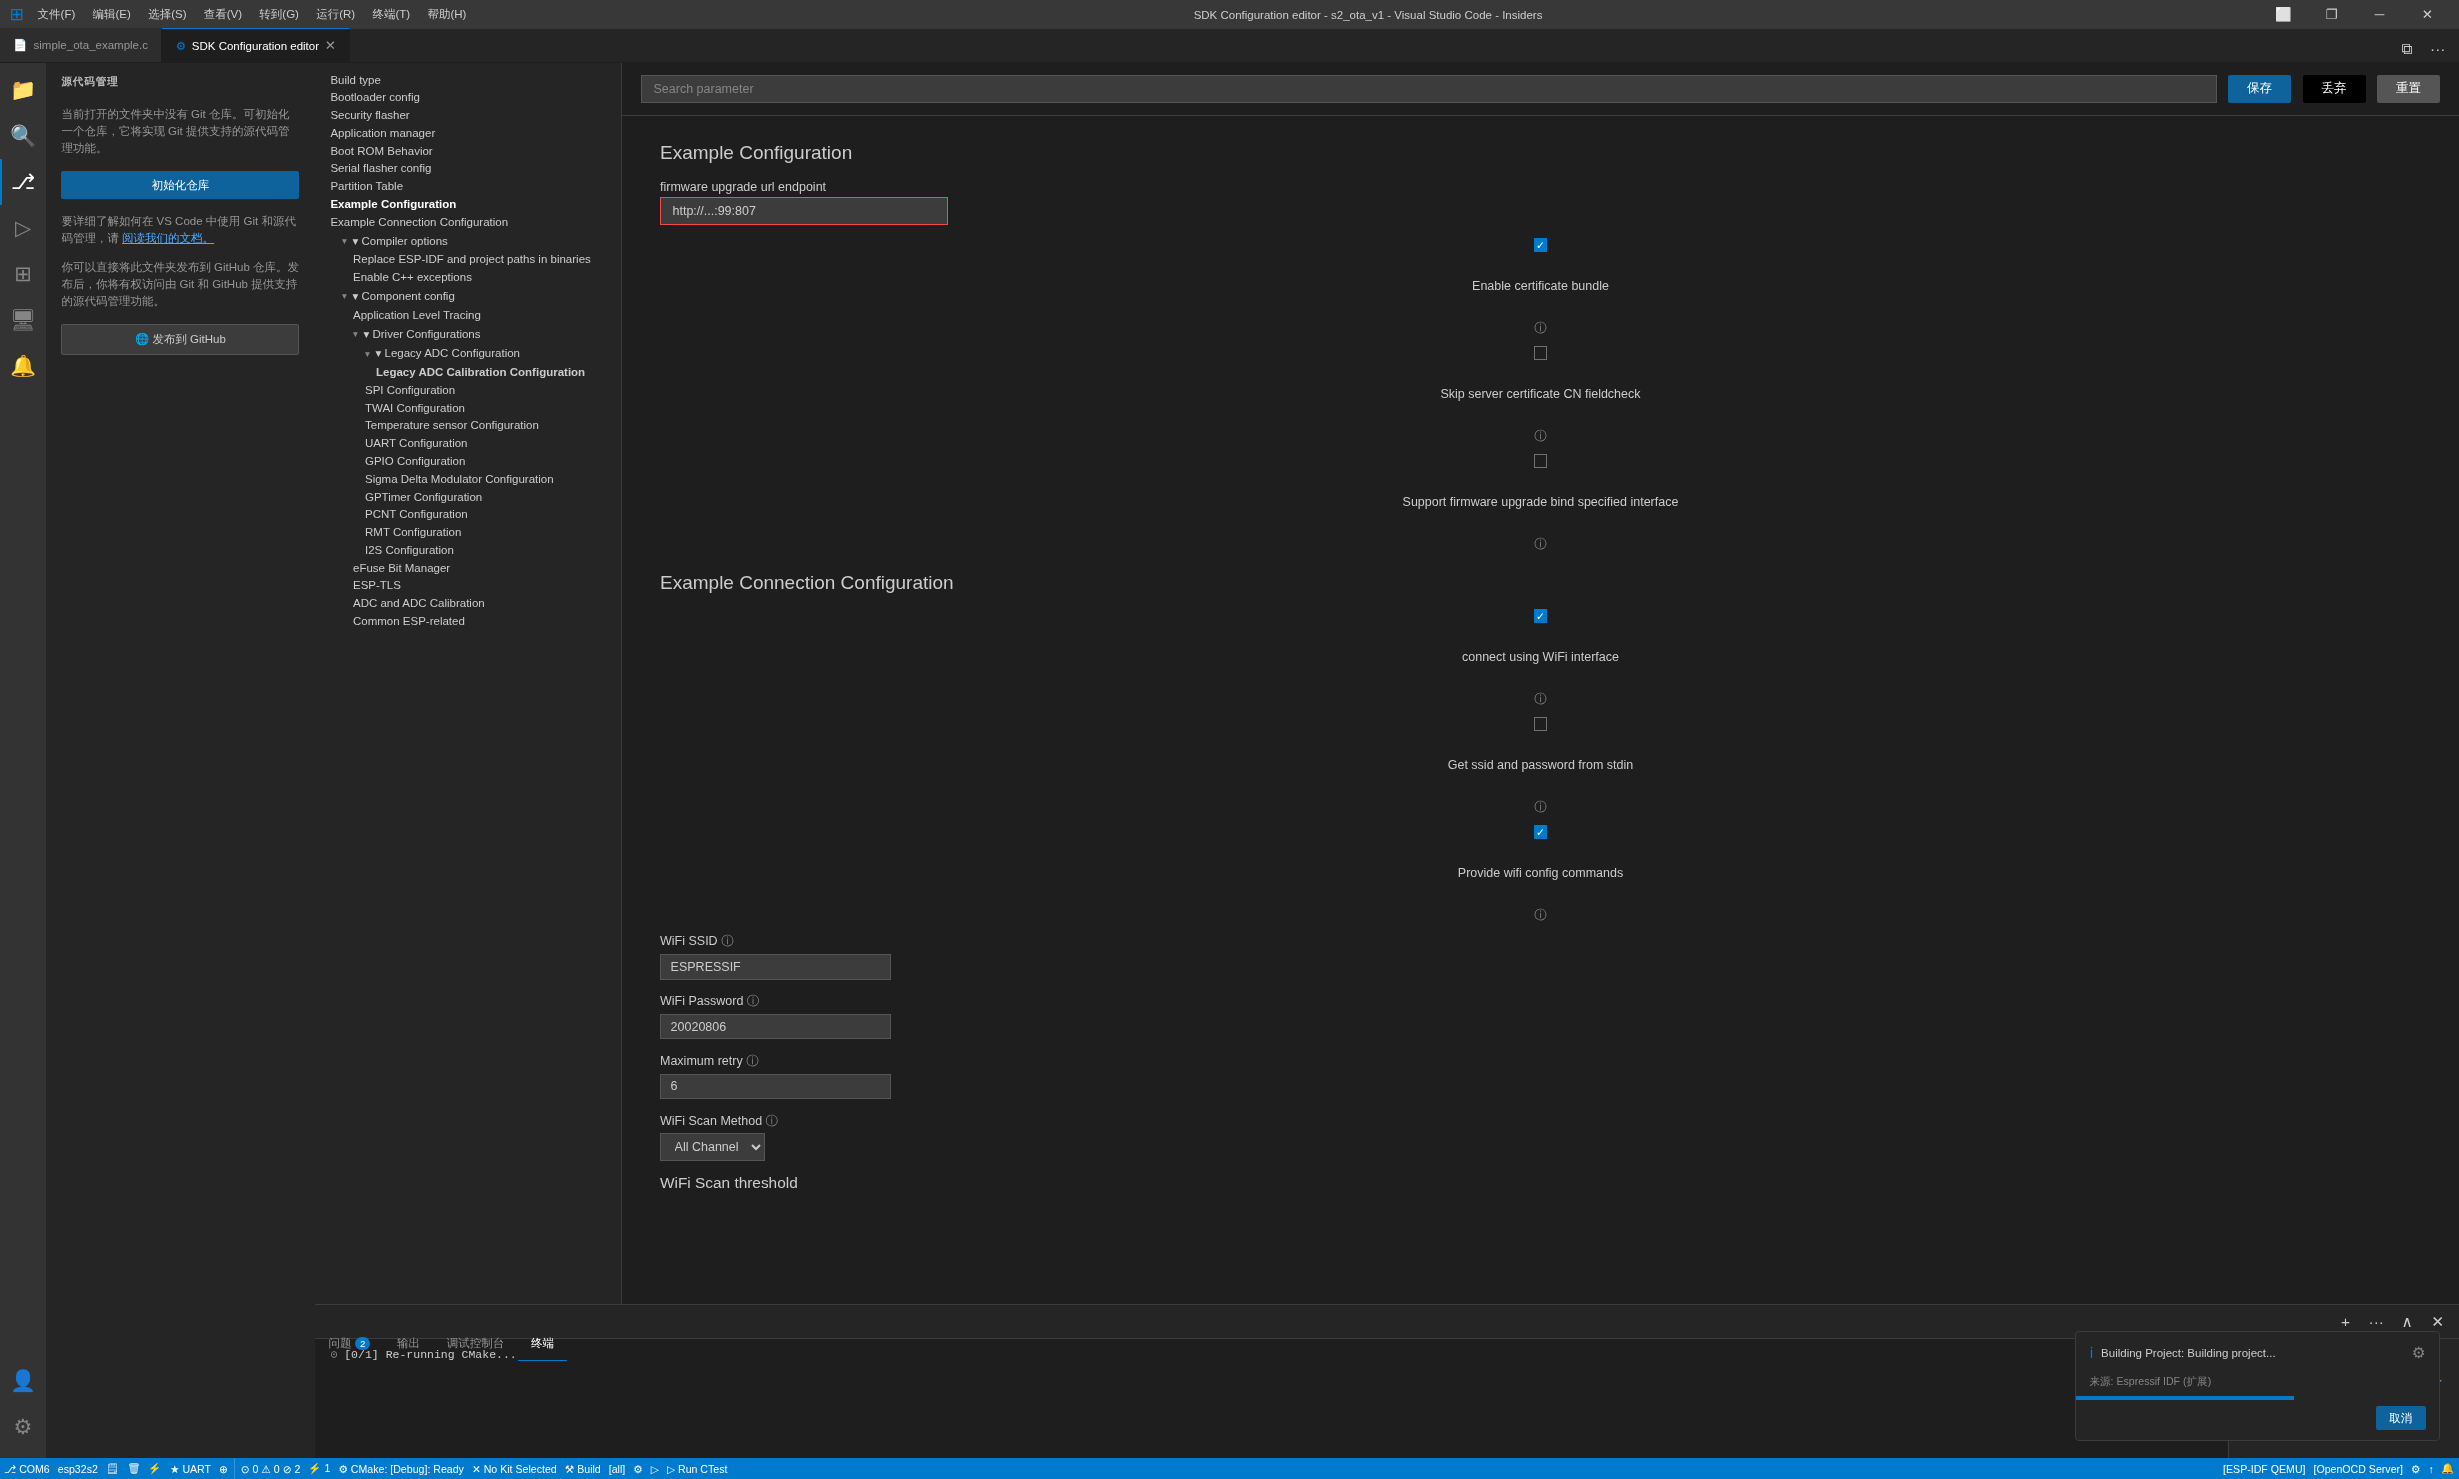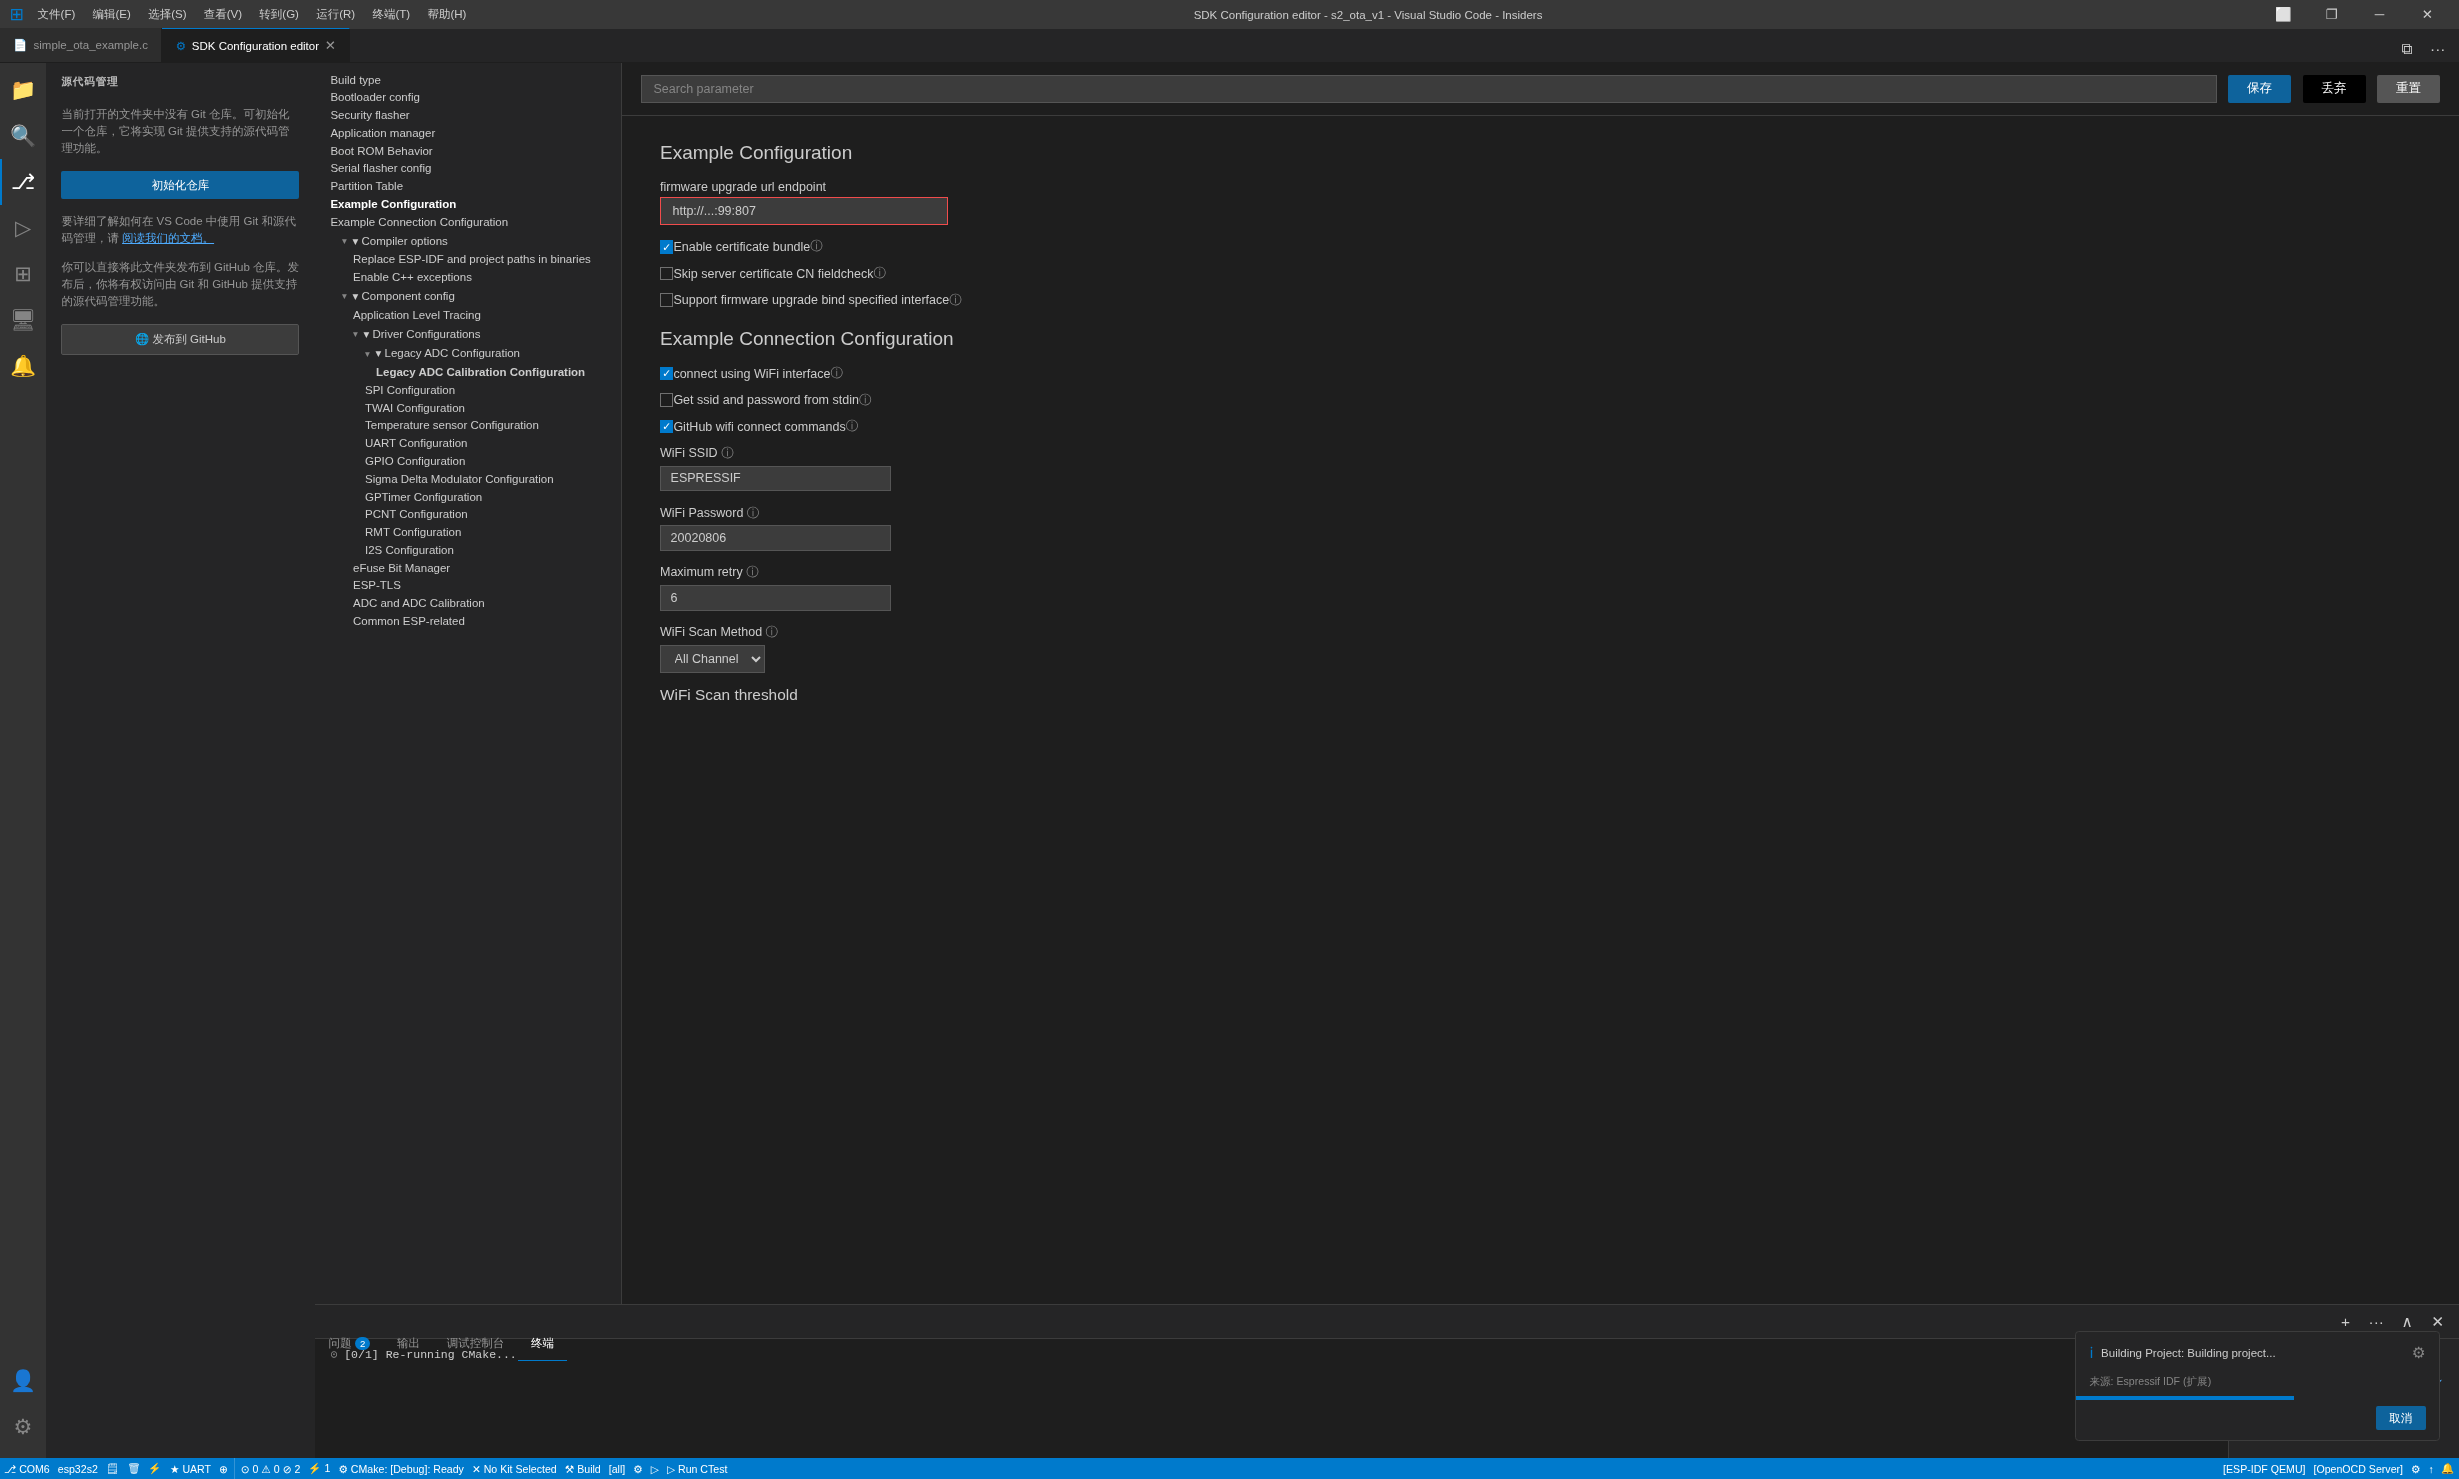--- a/index.html
+++ b/index.html
@@ -258,22 +258,23 @@
     }
     .section-title {
       font-size: 19px;
       color: #cccccc;
       margin-bottom: 15.4px;
       margin-top: 7.7px;
     }
     .config-item {
       display: flex;
       align-items: center;
-      gap: 0;
+      gap: 27px;
       margin-bottom: 9.6px;
+      flex-direction: column;
     }
     .config-label {
       font-size: 12.5px;
       color: #cccccc;
     }
     .info-icon {
       color: #858585;
       font-size: 12.5px;
       cursor: pointer;
     }
@@ -659,21 +660,21 @@
           </div>
 
           <div class="config-item">
             <div class="checkbox"></div>
             <span class="config-label">Get ssid and password from stdin</span>
             <span class="info-icon">ⓘ</span>
           </div>
 
           <div class="config-item">
             <div class="checkbox checked"></div>
-            <span class="config-label">GitHub wifi connect commands</span>
+            <span class="config-label">Provide wifi config commands</span>
             <span class="info-icon">ⓘ</span>
           </div>
 
           <div class="config-input-row">
             <div class="config-field-label">
               <span>WiFi SSID</span>
               <span class="info-icon"> ⓘ</span>
             </div>
             <input class="config-input" type="text" value="ESPRESSIF" style="">
           </div>

